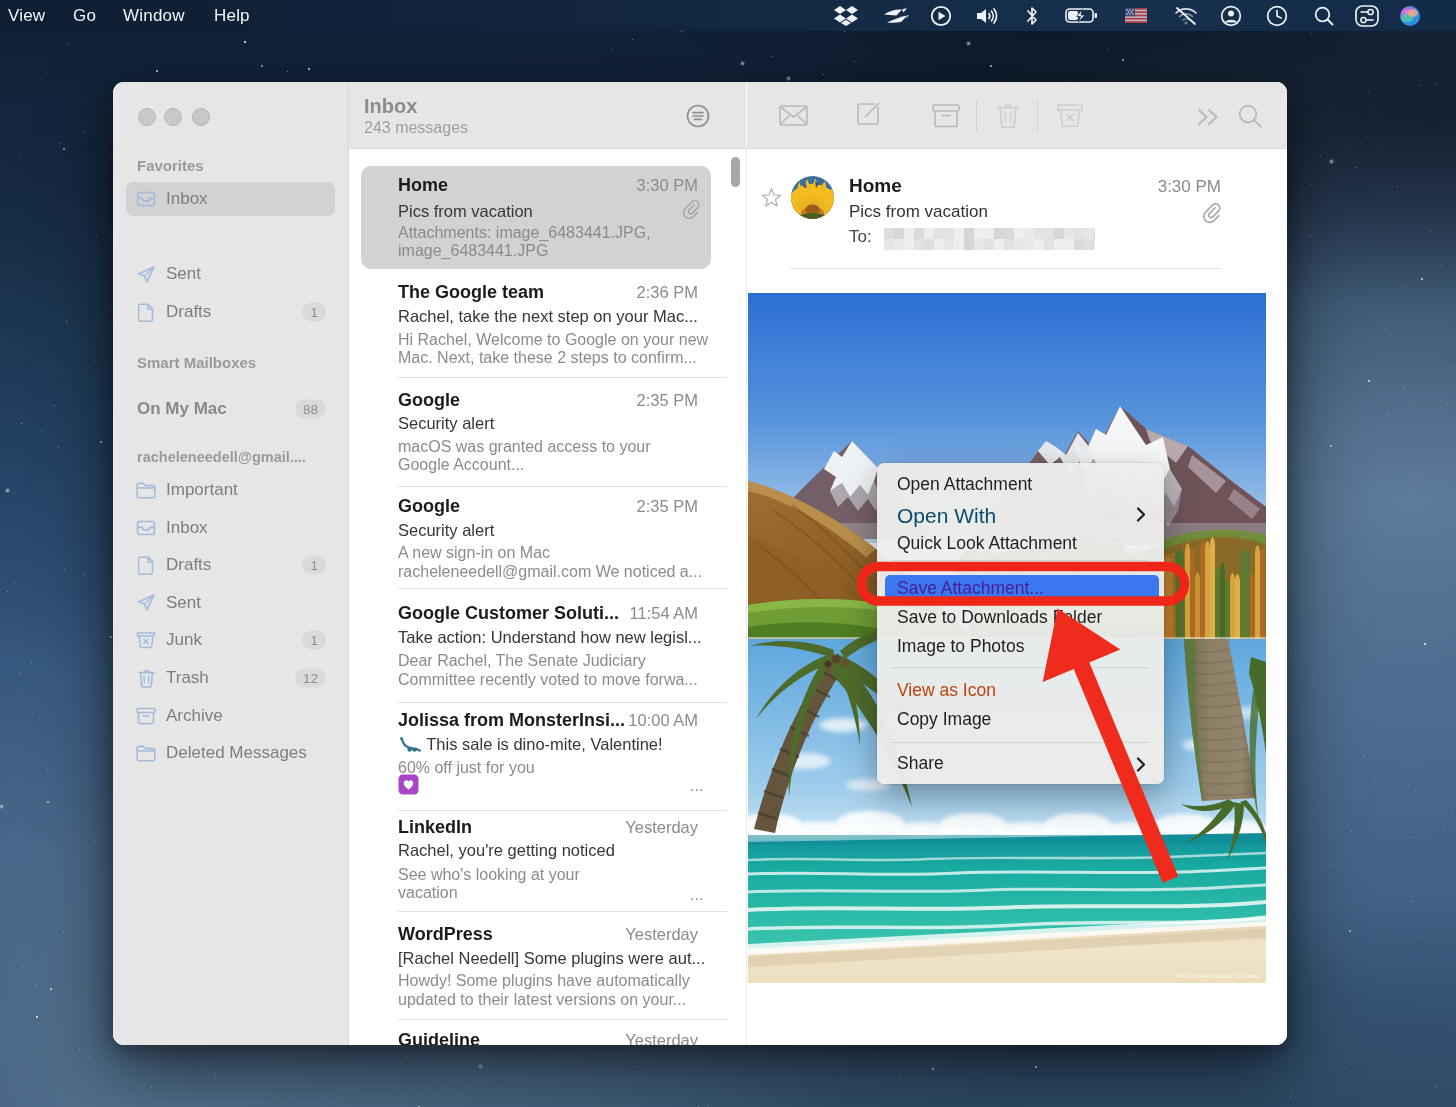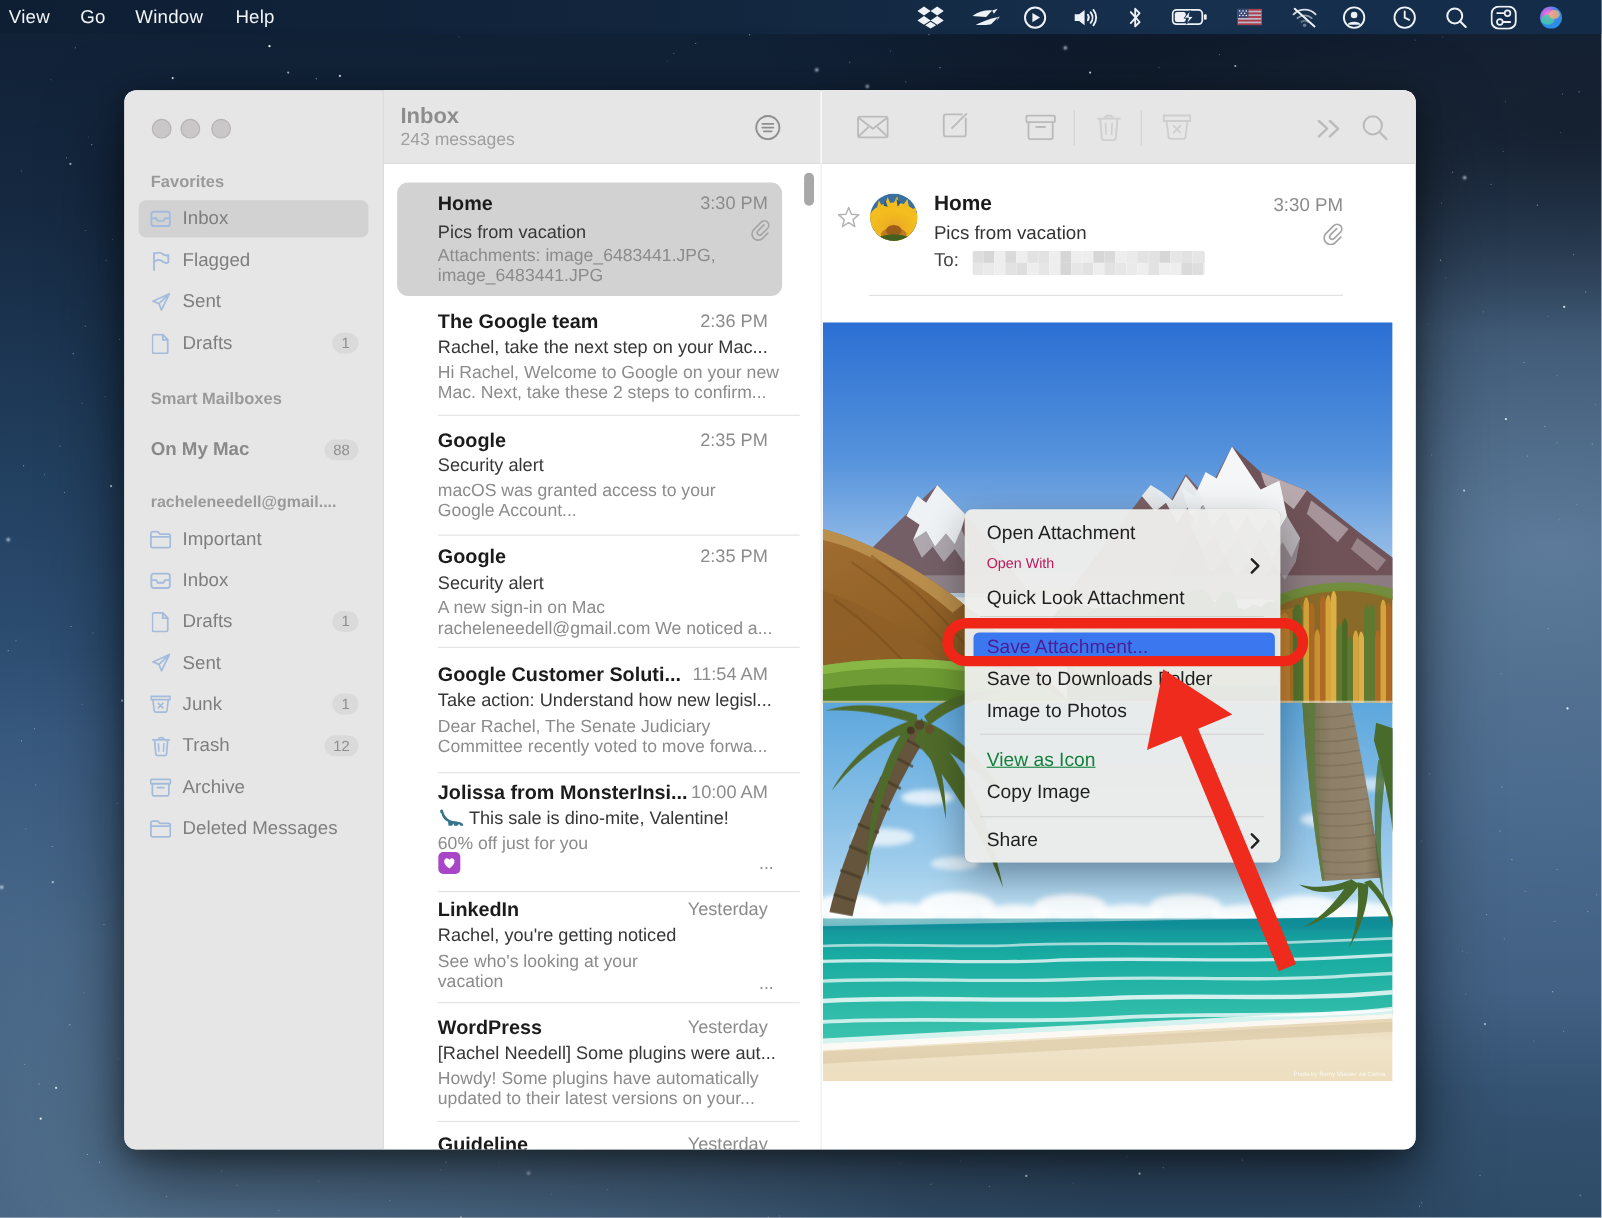--- a/index.html
+++ b/index.html
@@ -195,28 +195,20 @@
  <div class="sidebar">
       <div class="shead" style="top:75px">Favorites</div>
       <div class="srow sel" style="top:100px">
         <div class="ic">
           <svg width="20" height="18" viewBox="0 0 20 18">
             <rect x="1.6" y="2.5" width="16.8" height="13" rx="2.2" fill="none" stroke="#a3bcdc" stroke-width="1.7"></rect>
             <path d="M1.8 8.4 h4.2 l1.4 2.4 h5.2 l1.4 -2.4 h4.2" fill="none" stroke="#a3bcdc" stroke-width="1.7"></path>
           </svg>
         </div>
         <span class="lab">Inbox</span>
-      </div>
-      <div class="srow" style="top:138px">
-        <div class="ic">
-          <svg width="18" height="19" viewBox="0 0 18 19">
-            <path d="M3 17.5 V2 M3 3 C6 1.2 9 1.4 11 3 C13 4.6 15 4.4 16 3.8 V10.5 C15 11.2 13 11.4 11 9.8 C9 8.2 6 8 3 9.8" fill="none" stroke="#a3bcdc" stroke-width="1.7" stroke-linecap="round" stroke-linejoin="round"></path>
-          </svg>
-        </div>
-        <span class="lab">Flagged</span>
       </div>
       <div class="srow" style="top:175px">
         <div class="ic">
           <svg width="19" height="19" viewBox="0 0 19 19">
             <path d="M17 2 L2 8.8 L7.5 11 L9.8 16.8 L17 2 Z M7.5 11 L17 2" fill="none" stroke="#a3bcdc" stroke-width="1.6" stroke-linejoin="round"></path>
           </svg>
         </div>
         <span class="lab">Sent</span>
       </div>
       <div class="srow" style="top:213px">
@@ -696,30 +688,30 @@
 <text x="428" y="685" font-family="Liberation Sans, sans-serif" font-size="5.5" fill="#ffffff" opacity="0.8">Photo by Remy Musser via Canva</text>
 </svg>
     </div>
  <div style="position:absolute;left:633px;top:66px;width:1px;height:897px;background:#ebebeb;"></div>
     <div class="tl" style="left:25px"></div>
     <div class="tl" style="left:51px"></div>
     <div class="tl" style="left:79px"></div>
 </div>
 <div style="position:absolute;left:877px;top:463px;width:287px;height:321px;border-radius:7px;background:rgba(237,237,235,0.96);box-shadow:0 12px 34px rgba(0,0,0,0.33),0 0 0 0.5px rgba(0,0,0,0.12);z-index:40;">
     <div style="position:absolute;left:20px;top:11.0px;font-size:17.5px;color:#1f1f1f;">Open Attachment</div>
-    <div style="position:absolute;left:20px;top:40.700000000000045px;font-size:13px;color:#be185d;">Open With</div>
+    <div style="position:absolute;left:20px;top:40.700000000000045px;font-size:21px;color:#0c4a6e;">Open With</div>
     <svg style="position:absolute;left:259px;top:44.200000000000045px" width="10" height="15" viewBox="0 0 10 15">
       <path d="M2 1.5 L8 7.5 L2 13.5" fill="none" stroke="#1f1f1f" stroke-width="2.2" stroke-linecap="round" stroke-linejoin="round"></path>
     </svg>
     <div style="position:absolute;left:20px;top:70.10000000000002px;font-size:17.5px;color:#1f1f1f;">Quick Look Attachment</div>
     <div style="position:absolute;left:8px;top:111.70000000000005px;width:274px;height:26.5px;border-radius:5px;background:#3b78f0;"></div>
     <div style="position:absolute;left:20px;top:114.5px;font-size:17.5px;color:#4c1d95;z-index:2;">Save Attachment...</div>
     <div style="position:absolute;left:20px;top:143.60000000000002px;font-size:17.5px;color:#1f1f1f;">Save to Downloads Folder</div>
     <div style="position:absolute;left:20px;top:173.10000000000002px;font-size:17.5px;color:#1f1f1f;">Image to Photos</div>
-    <div style="position:absolute;left:20px;top:216.5px;font-size:17.5px;color:#15803d;text-decoration:underline;">View as Icon</div>
+    <div style="position:absolute;left:20px;top:216.5px;font-size:17.5px;color:#c2410c;">View as Icon</div>
     <div style="position:absolute;left:20px;top:245.89999999999998px;font-size:17.5px;color:#1f1f1f;">Copy Image</div>
     <div style="position:absolute;left:20px;top:290.0px;font-size:17.5px;color:#1f1f1f;">Share</div>
     <svg style="position:absolute;left:259px;top:293.5px" width="10" height="15" viewBox="0 0 10 15">
       <path d="M2 1.5 L8 7.5 L2 13.5" fill="none" stroke="#1f1f1f" stroke-width="2.2" stroke-linecap="round" stroke-linejoin="round"></path>
     </svg>
     <div style="position:absolute;left:14px;top:96.5px;width:258px;height:1px;background:#d2d2d0;"></div>
     <div style="position:absolute;left:14px;top:203.60000000000002px;width:258px;height:1px;background:#d2d2d0;"></div>
     <div style="position:absolute;left:14px;top:278.79999999999995px;width:258px;height:1px;background:#d2d2d0;"></div>
   </div>
 <svg style="position:absolute;left:0;top:0;z-index:60;pointer-events:none" width="1456" height="1107" viewBox="0 0 1456 1107">

